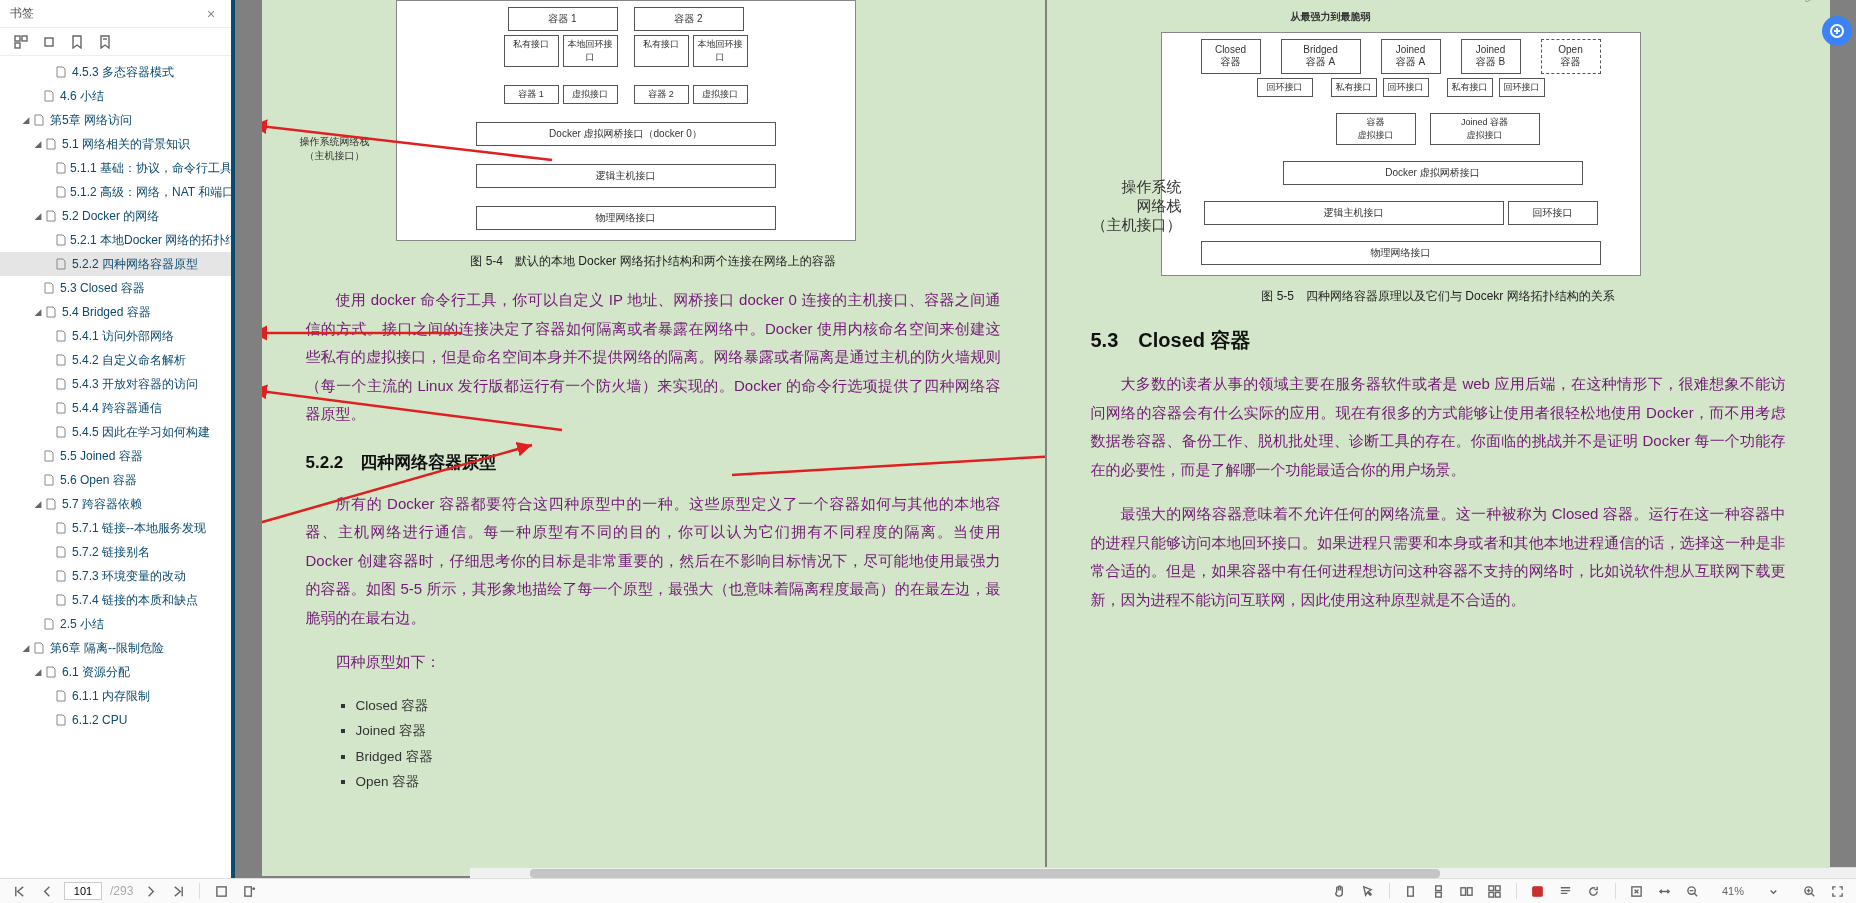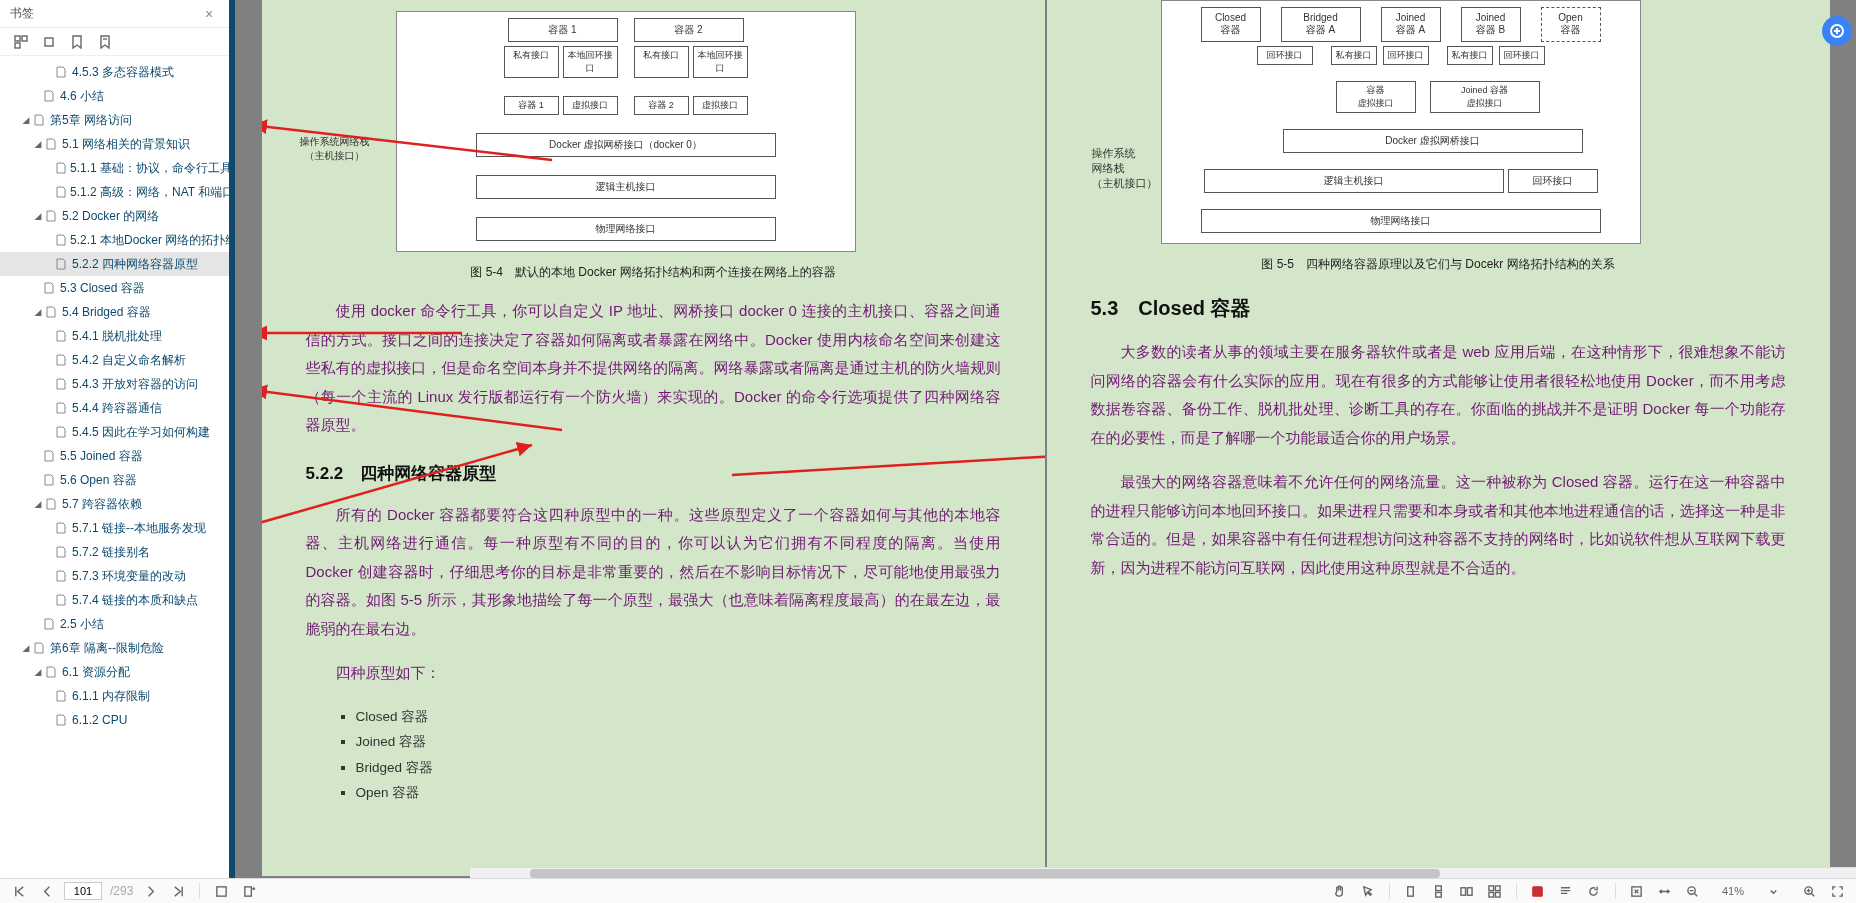--- a/index.html
+++ b/index.html
@@ -1,37 +1,37 @@
 <!DOCTYPE html>
 <html><head>
 <meta charset="utf-8">
 <style>
 * { margin: 0; padding: 0; box-sizing: border-box; }
 body { font-family: "Microsoft YaHei", SimSun, sans-serif; font-size: 12px; color: #333; background: #fff; overflow: hidden; width: 1856px; height: 903px; position: relative; }
-.sidebar { position: absolute; left: 0; top: 0; width: 235px; height: 903px; background: #fff; border-right: 6px solid #0c4a6e; display: flex; flex-direction: column; }
+.sidebar { position: absolute; left: 0; top: 0; width: 235px; height: 903px; background: #fff; border-right: 4px solid #0c4a6e; display: flex; flex-direction: column; }
 .sb-header { height: 28px; display: flex; align-items: center; justify-content: space-between; padding: 0 10px; border-bottom: 1px solid #eee; }
 .sb-title { font-size: 12px; color: #555; }
 .sb-close { width: 14px; height: 14px; cursor: pointer; color: #888; font-size: 14px; line-height: 14px; }
 .sb-toolbar { height: 28px; display: flex; align-items: center; gap: 14px; padding: 0 14px; border-bottom: 1px solid #eee; }
 .sb-tool-icon { width: 14px; height: 14px; display: inline-flex; }
 .sb-tool-icon svg { width: 14px; height: 14px; stroke: #666; fill: none; stroke-width: 1.4; }
 .tree { flex: 1; overflow-y: auto; padding: 4px 0; font-size: 12px; }
 .tree-item { display: flex; align-items: center; height: 24px; padding-left: var(--indent, 10px); cursor: pointer; white-space: nowrap; overflow: hidden; }
 .tree-item.active { background: #e5e5e5; }
 .tree-arrow { width: 12px; height: 12px; margin-right: 2px; display: inline-flex; align-items: center; justify-content: center; font-size: 9px; color: #666; }
 .tree-icon { width: 12px; height: 12px; margin-right: 4px; display: inline-flex; }
 .tree-icon svg { width: 10px; height: 12px; stroke: #888; fill: none; stroke-width: 1; }
 .tree-label { color: #0c4a6e; font-size: 12px; }
 
 .content { position: absolute; left: 235px; top: 0; right: 0; height: 878px; background: #808080; overflow: hidden; display: flex; justify-content: center; gap: 2px; }
 .page { width: 783px; height: 876px; background: #d4e6c9; padding: 0 34px; position: relative; overflow: hidden; }
 .page-right { width: 783px; }
 
 .diagram { background: #fff; border: 1px solid #888; margin: 0 auto; padding: 6px; font-size: 11px; }
-.dia1 { width: 460px; margin-top: 11px; margin-left: 100px; }
+.dia1 { width: 460px; margin-top: 0; margin-left: 100px; }
 .dia-row { display: flex; justify-content: center; gap: 4px; margin-bottom: 4px; }
 .dia-box { border: 1px solid #555; padding: 4px 8px; text-align: center; font-size: 10px; background: #fff; }
 .dia-box-sm { padding: 2px 4px; font-size: 9px; }
 .dia-side-label { position: absolute; left: 38px; top: 135px; text-align: center; font-size: 10px; line-height: 1.4; }
 
 .caption { text-align: center; font-size: 12px; margin: 12px 0; color: #222; }
 .body-text { font-size: 15px; line-height: 1.9; text-indent: 2em; color: #701a75; margin: 16px 10px; text-align: justify; }
 .h2 { font-size: 17px; font-weight: bold; margin: 22px 10px 14px; color: #111; }
 .h2-big { font-size: 20px; }
 .bullet-list { margin: 6px 10px 6px 60px; font-size: 13.5px; line-height: 1.9; }
@@ -185,21 +185,21 @@
           </svg>
         </span>
         <span class="tree-label">5.4 Bridged 容器</span>
       </div>
       <div class="tree-item" style="--indent: 56px;">
         <span class="tree-icon">
           <svg viewBox="0 0 10 12">
             <path d="M1 1h6l2 2v8H1z"></path>
           </svg>
         </span>
-        <span class="tree-label">5.4.1 脱机批处理</span>
+        <span class="tree-label">5.4.1 访问外部网络</span>
       </div>
       <div class="tree-item" style="--indent: 56px;">
         <span class="tree-icon">
           <svg viewBox="0 0 10 12">
             <path d="M1 1h6l2 2v8H1z"></path>
           </svg>
         </span>
         <span class="tree-label">5.4.2 自定义命名解析</span>
       </div>
       <div class="tree-item" style="--indent: 56px;">
@@ -395,20 +395,26 @@
         </svg></div>
     <div class="arrow-annot" style="left:-20px;top:430px;"><svg width="310" height="110">
           <line x1="10" y1="95" x2="290" y2="15" stroke="#e02020" stroke-width="2.5" marker-end="url(#ah1)"></line>
         </svg></div>
     <div class="arrow-annot" style="left:460px;top:430px;"><svg width="490" height="60">
           <line x1="10" y1="45" x2="470" y2="18" stroke="#e02020" stroke-width="2.5" marker-end="url(#ah1)"></line>
         </svg></div>
   </div>
 
   <div class="page page-right">
+    <div style="position:relative; height:28px; margin-top:4px;">
+      <svg class="dia2-arrow-bg" viewBox="0 0 420 20" preserveAspectRatio="none">
+          <path d="M0 4 L400 4 L400 0 L420 10 L400 20 L400 16 L0 16 Z" fill="#eef5e8" stroke="#888" stroke-width="0.8"></path>
+        </svg>
+      <div style="position:absolute; left:210px; top:6px; font-size:10px; font-weight:bold;">从最强力到最脆弱</div>
+    </div>
     <div class="diagram dia2">
       <div class="dia-row" style="gap:20px">
         <div class="dia-box" style="width:60px;white-space:pre-line">Closed
 容器</div>
         <div class="dia-box" style="width:80px;white-space:pre-line">Bridged
 容器 A</div>
         <div class="dia-box" style="width:60px;white-space:pre-line">Joined
 容器 A</div>
         <div class="dia-box" style="width:60px;white-space:pre-line">Joined
 容器 B</div>
@@ -418,21 +424,21 @@
       <div class="dia-row" style="gap:6px">
         <div class="dia-box dia-box-sm" style="width:56px">回环接口</div>
         <div style="width:6px"></div>
         <div class="dia-box dia-box-sm" style="width:46px">私有接口</div>
         <div class="dia-box dia-box-sm" style="width:46px">回环接口</div>
         <div style="width:6px"></div>
         <div class="dia-box dia-box-sm" style="width:46px">私有接口</div>
         <div class="dia-box dia-box-sm" style="width:46px">回环接口</div>
       </div>
       <div style="height:12px"></div>
-      <div style="position:absolute; left:-70px; top:145px; font-size:11px; text-align:left; white-space:pre-line;">操作系统
+      <div style="position:absolute; left:-70px; top:145px; font-size:15px; text-align:right; white-space:pre-line;">操作系统
 网络栈
 （主机接口）</div>
       <div class="dia-row" style="gap:14px; justify-content:center;">
         <div style="width:60px"></div>
         <div class="dia-box dia-box-sm" style="width:80px;white-space:pre-line">容器
 虚拟接口</div>
         <div class="dia-box dia-box-sm" style="width:110px;white-space:pre-line">Joined 容器
 虚拟接口</div>
       </div>
       <div style="height:12px"></div>

